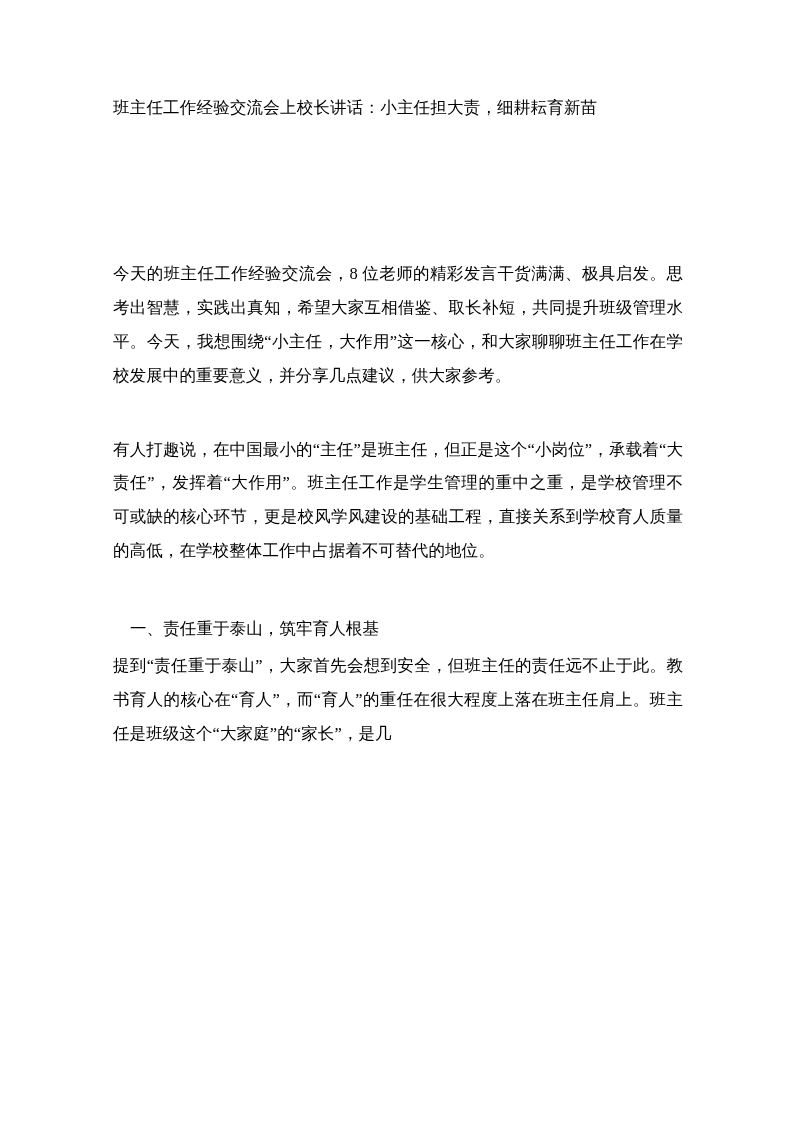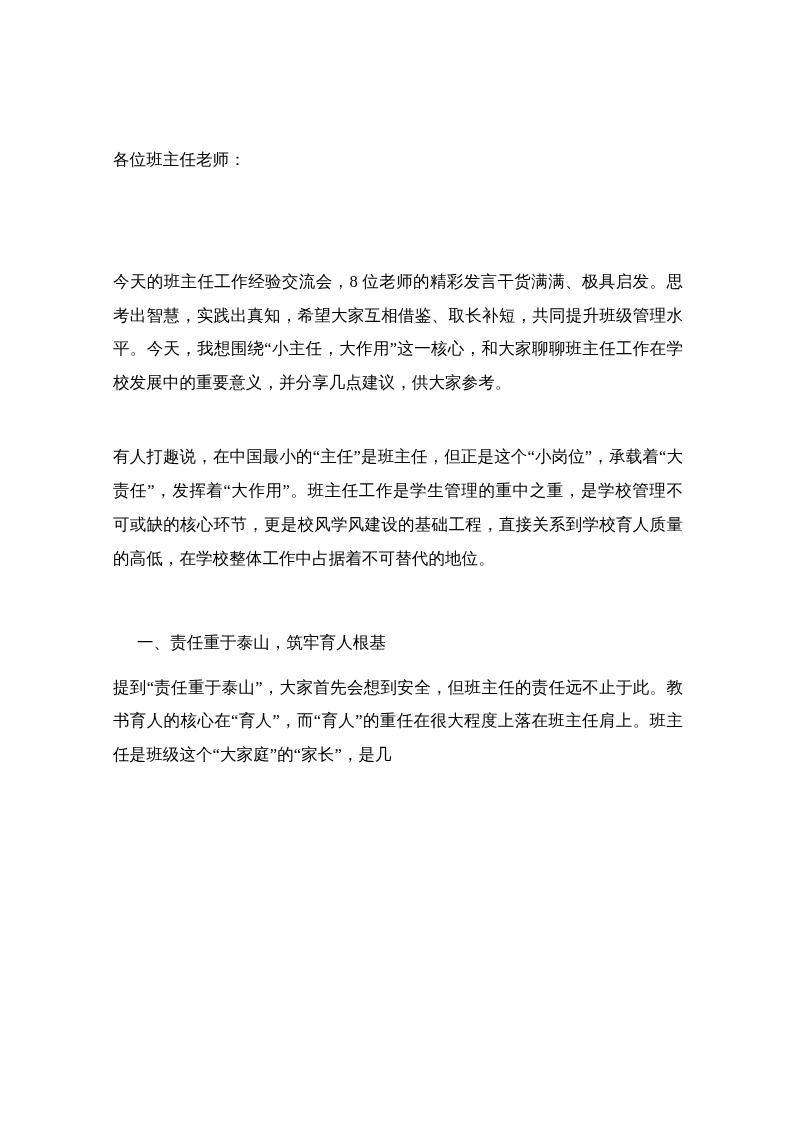--- a/index.html
+++ b/index.html
@@ -36,36 +36,36 @@
     text-align: justify;
     margin: 0;
     letter-spacing: 0.1px;
   }
   .gap-lg { height: 48px; }
   .gap-md { height: 44px; }
   .gap-sm { height: 40px; }
   .heading {
     font-size: 16.5px;
     line-height: 1.9;
-    margin: 12px;
+    margin: 5px;
     text-indent: 12px;
     letter-spacing: 0.1px;
   }
   .tight { margin-top: 2px; }
 </style>
 </head>
 <body>
 
 <div class="page">
   <div class="content">
 
+    <p class="doc-title">班主任工作经验交流会上校长讲话：小主任担大责，细耕耘育新苗</p>
 
     <div class="gap-lg"></div>
 
-    <p class="para">各位班主任老师：</p>
 
     <div class="gap-md"></div>
 
 
     <div class="gap-md"></div>
 
     <p class="para">今天的班主任工作经验交流会，8 位老师的精彩发言干货满满、极具启发。思考出智慧，实践出真知，希望大家互相借鉴、取长补短，共同提升班级管理水平。今天，我想围绕“小主任，大作用”这一核心，和大家聊聊班主任工作在学校发展中的重要意义，并分享几点建议，供大家参考。</p>
 
     <div class="gap-sm"></div>
 

